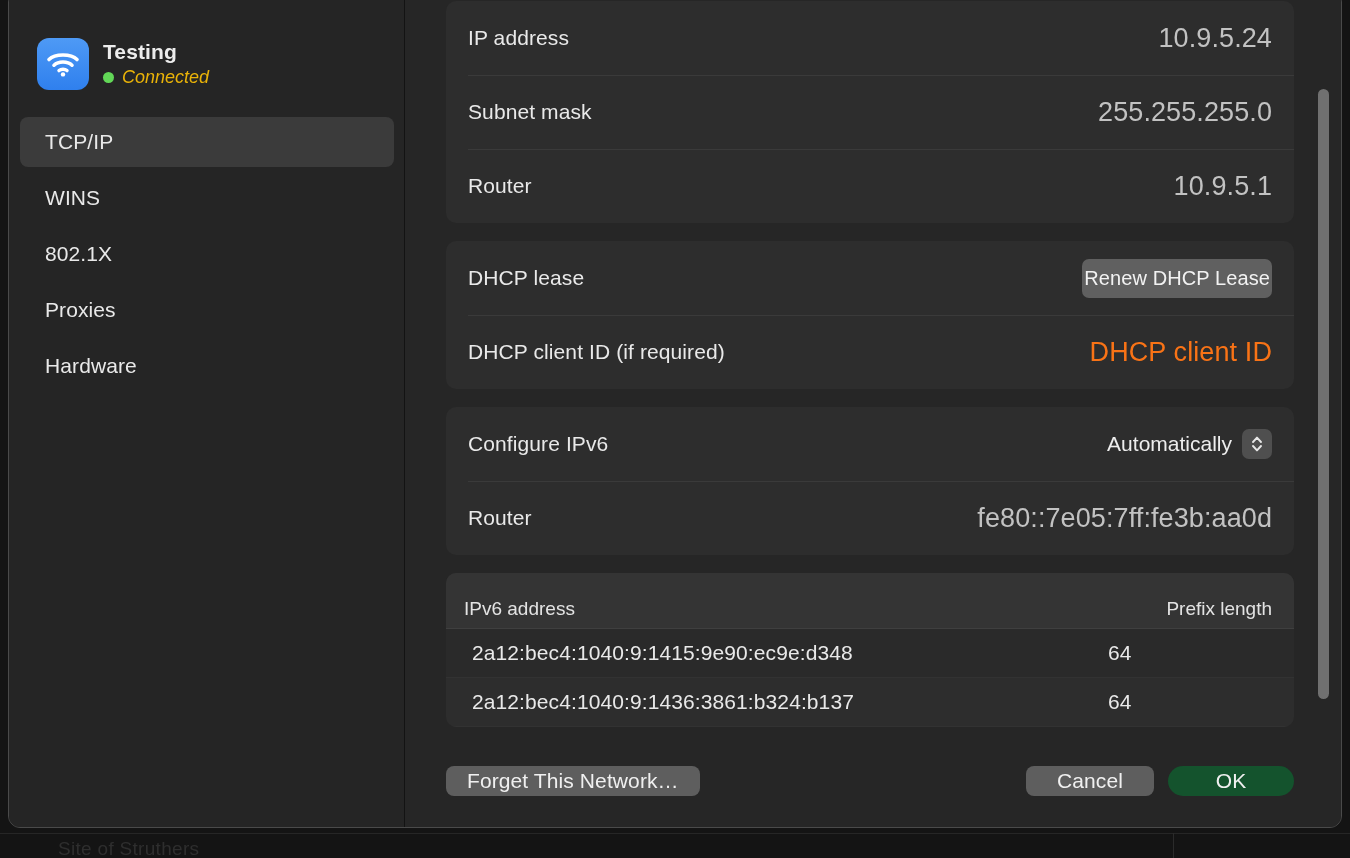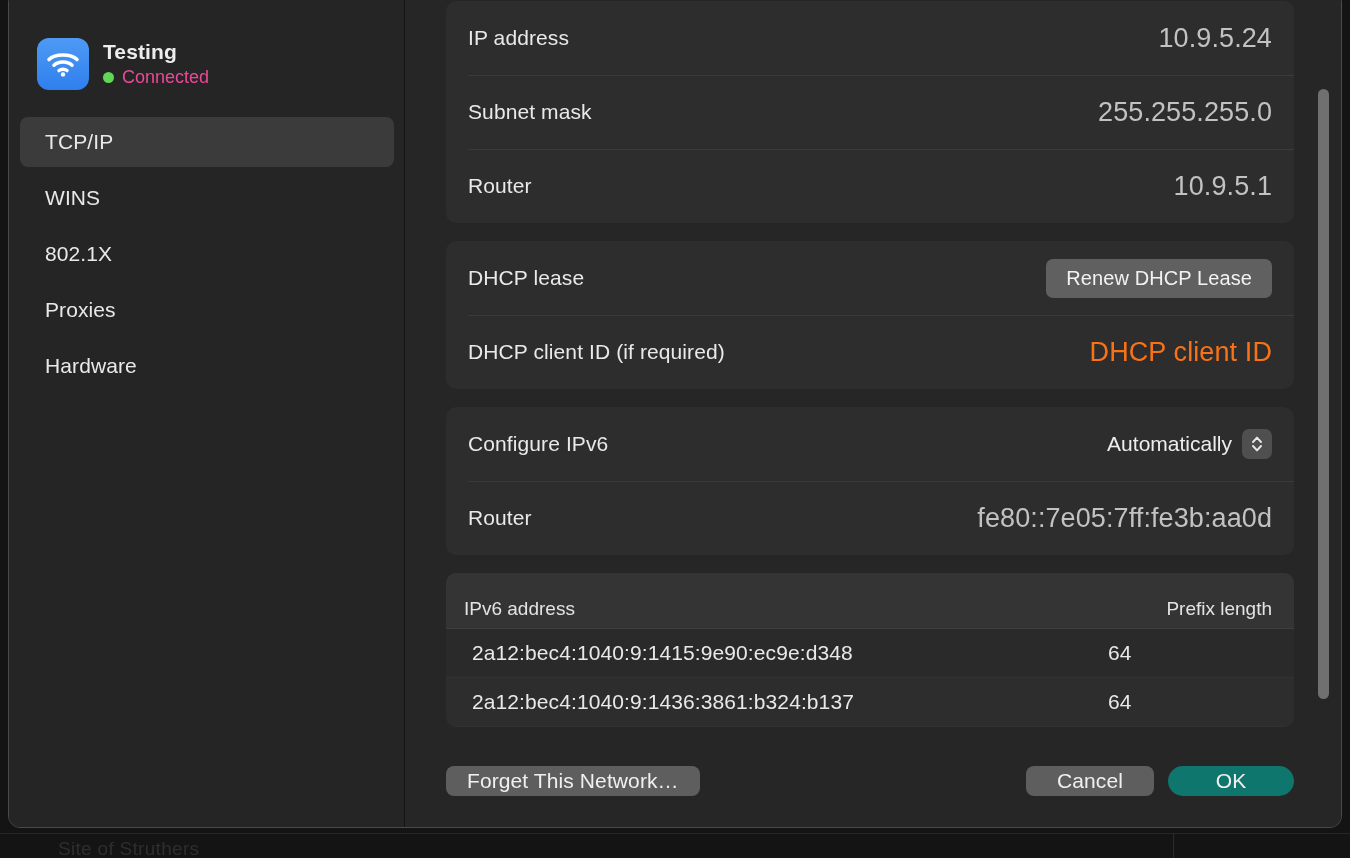--- a/index.html
+++ b/index.html
@@ -98,21 +98,22 @@
     gap: 8px;
   }
   .status-dot {
     width: 11px; height: 11px;
     border-radius: 50%;
     background: #62d757;
     flex: 0 0 11px;
   }
   .net-status {
     font-size: 18px;
-    color: #ec4899;
+    color: #eab308;
+    font-style: italic;
   }
 
   .sidebar-list {
     margin-top: 22px;
     padding: 0 11px;
     display: flex;
     flex-direction: column;
   }
   .sidebar-item {
     height: 50px;
@@ -175,21 +176,21 @@
     letter-spacing: .1px;
   }
   .row-value.placeholder { color: #f97316; }
 
   .pill-button {
     background: #606060;
     color: #f2f2f2;
     font-size: 20px;
     border: none;
     border-radius: 7px;
-    padding: 8px 20px;
+    padding: 8px 2px;
     font-family: inherit;
     letter-spacing: .1px;
     margin-left: 24px;
   }
 
   .popup {
     display: flex;
     align-items: center;
     gap: 10px;
   }
@@ -272,21 +273,21 @@
     font-size: 21px;
     letter-spacing: .1px;
     border: none;
     border-radius: 8px;
     color: #f0f0f0;
     background: #5e5e5e;
     height: 30px;
     padding: 0 19px;
   }
   .btn.wide { padding: 0 21px; }
-  .btn.ok { background: #0f766e; min-width: 126px; border-radius: 16px; }
+  .btn.ok { background: #14532d; min-width: 126px; border-radius: 16px; }
   .btn.cancel { min-width: 128px; }
 </style>
 </head>
 <body>
 
 <div class="desktop-bleed"></div>
 <div class="bleed-line"></div>
 <div class="bleed-vline"></div>
 <div class="bleed-text">Site of Struthers</div>
 

